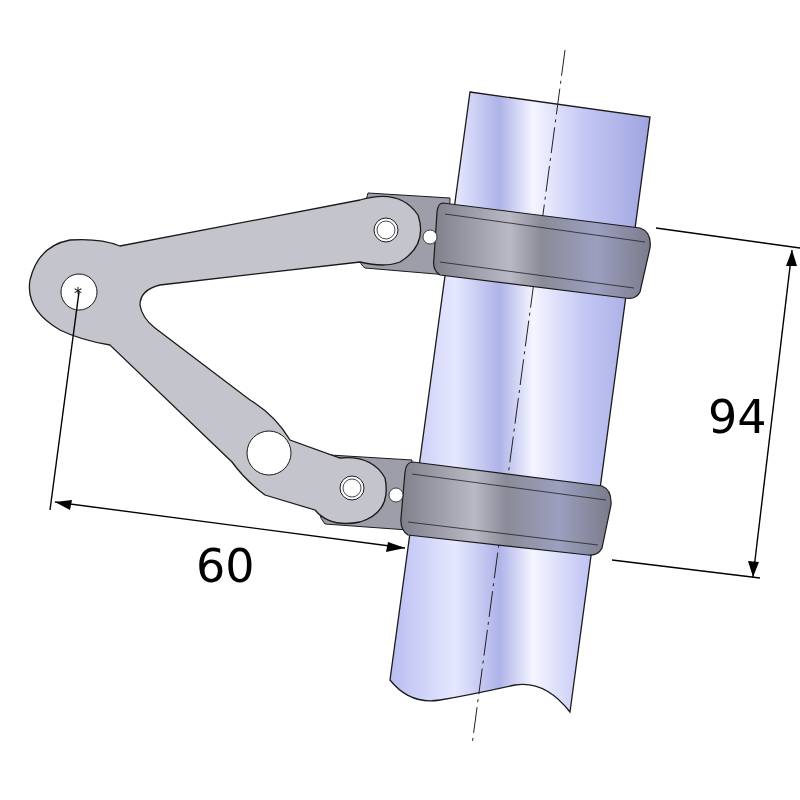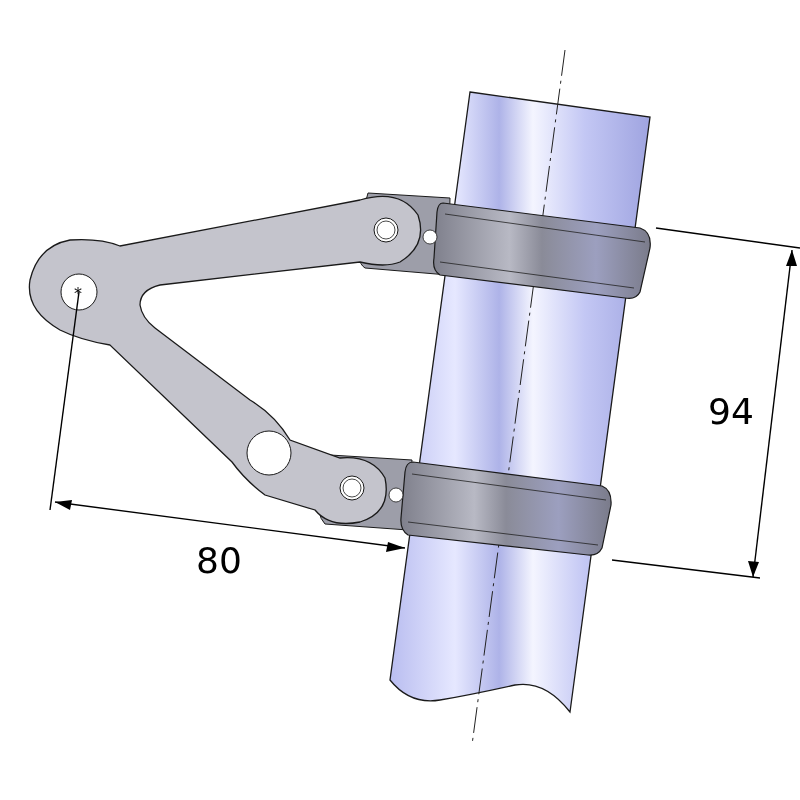--- a/index.html
+++ b/index.html
@@ -1,18 +1,18 @@
 <!DOCTYPE html>
 <html><head>
 <meta charset="utf-8">
 <style>
   html,body{margin:0;padding:0;background:#ffffff;}
   body{width:800px;height:800px;overflow:hidden;position:relative;font-family:"DejaVu Sans",sans-serif;}
   svg{position:absolute;left:0;top:0;}
-  .dimlabel{position:absolute;font-family:"DejaVu Sans",sans-serif;font-size:36px;color:#000;line-height:1;}
+  .dimlabel{position:absolute;font-family:"DejaVu Sans",sans-serif;font-size:46px;color:#000;line-height:1;}
 </style>
 </head>
 <body>
 
 <svg width="800" height="800" viewBox="0 0 800 800">
   <defs>
     <linearGradient id="tubeGrad" x1="0" x2="1" y1="0" y2="0">
       <stop offset="0" stop-color="#b9bdf0"></stop>
       <stop offset="0.25" stop-color="#e6e8ff"></stop>
       <stop offset="0.42" stop-color="#aeb3e8"></stop>
@@ -95,14 +95,14 @@
 
   <g stroke="#000" stroke-width="1.4" fill="#000">
     <line x1="656" y1="228" x2="800" y2="248"></line>
     <line x1="612" y1="560" x2="760" y2="578"></line>
     <line x1="792" y1="250" x2="753" y2="577"></line>
     <polygon points="792,250 786,266 797,266" stroke="none"></polygon>
     <polygon points="753,577 748,561 759,562" stroke="none"></polygon>
   </g>
 </svg>
 
-<div class="dimlabel" style="left:196px;top:543px;">80</div>
+<div class="dimlabel" style="left:196px;top:543px;">60</div>
 <div class="dimlabel" style="left:708px;top:394px;">94</div>
 
 </body></html>

